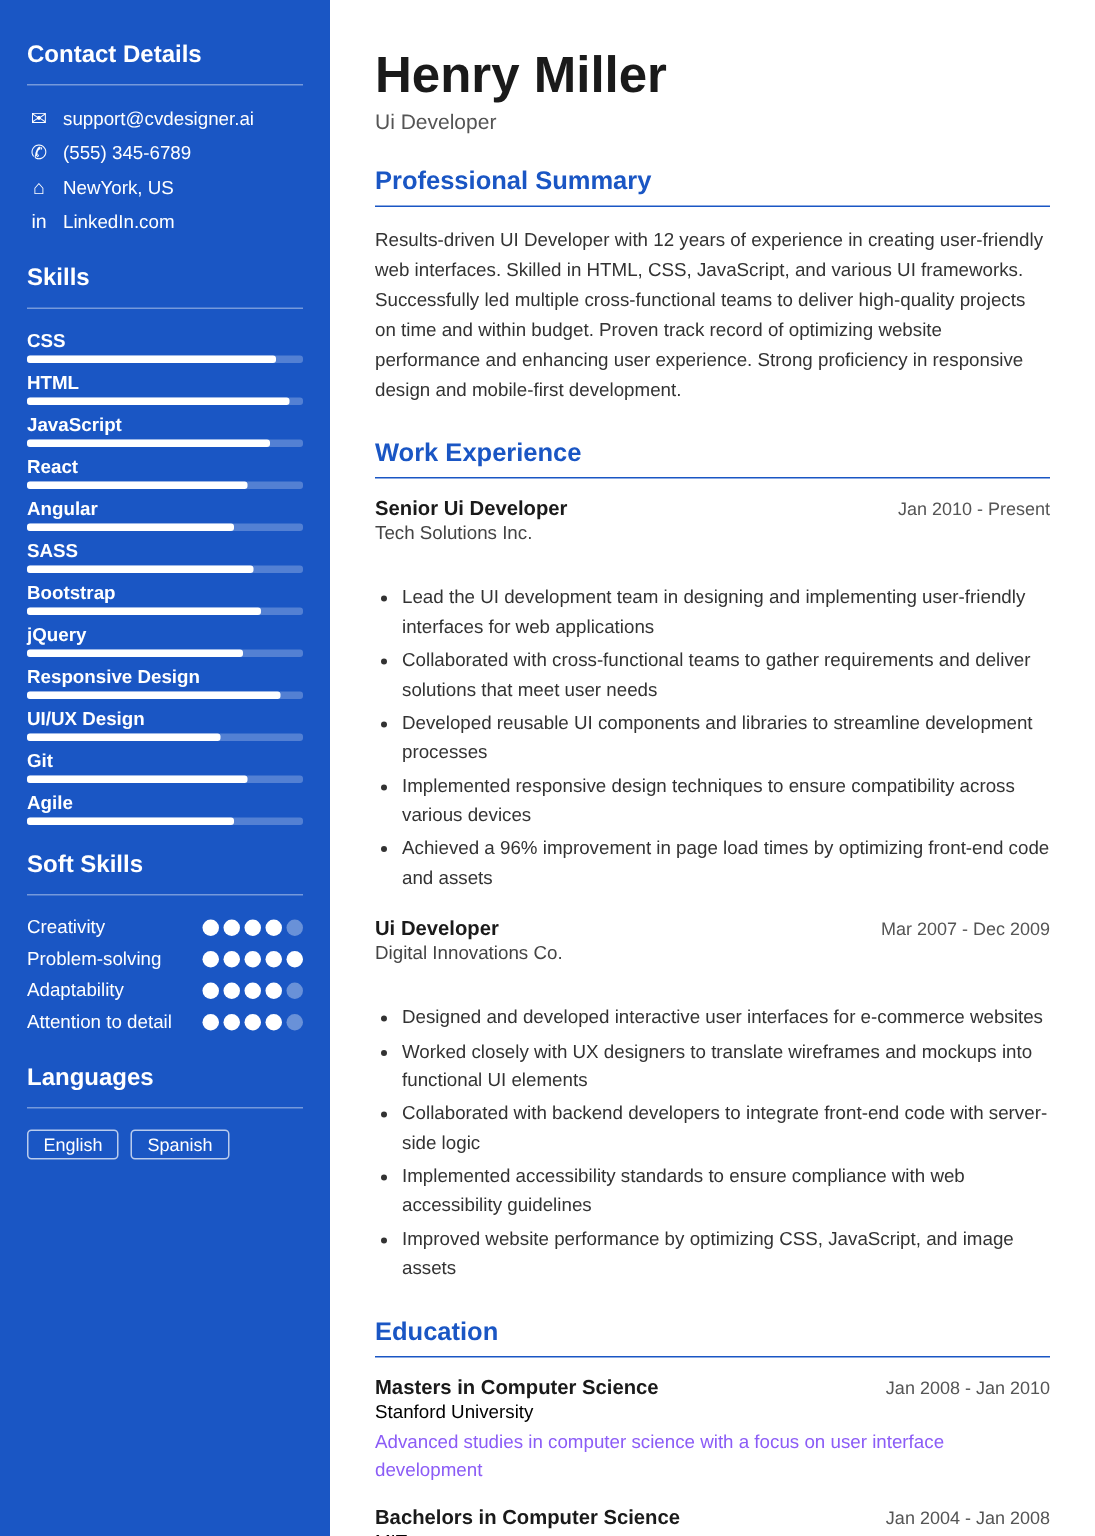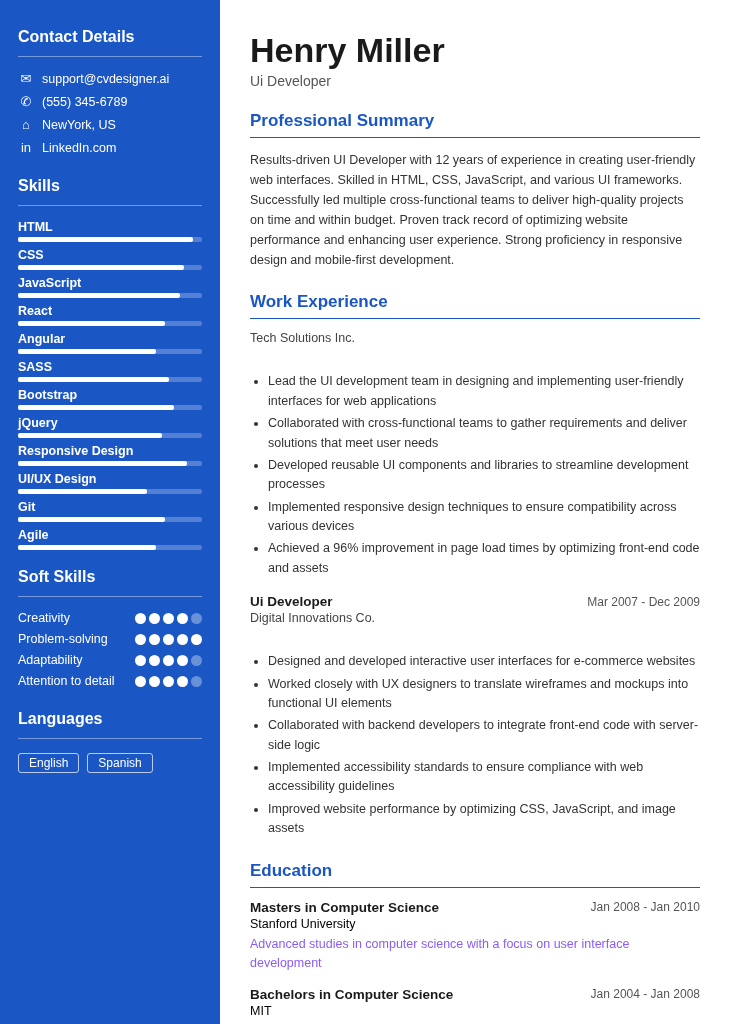--- a/index.html
+++ b/index.html
@@ -170,21 +170,21 @@
     }
     .job-bullets li {
       font-size: 12.5px;
       color: #333;
       line-height: 1.55;
       margin-bottom: 3px;
     }
     .edu-header {
       display: flex;
       justify-content: space-between;
-      align-items: flex-start;
+      align-items: flex-end;
       margin-bottom: 2px;
     }
     .edu-degree {
       font-size: 13.5px;
       font-weight: 700;
       color: #1a1a1a;
     }
     .edu-dates {
       font-size: 12px;
       color: #555;
@@ -228,29 +228,29 @@
         <span class="contact-icon">in</span>
         <span>LinkedIn.com</span>
       </div>
     </div>
 
     <div class="skills-section">
       <div class="sidebar-section-title">Skills</div>
       <hr class="sidebar-divider">
       <div id="skills-list">
           <div class="skill-item">
+    <div class="skill-name">CSS</div>
+    <div class="skill-bar-bg">
+      <div class="skill-bar-fill" style="width:90%"></div>
+    </div>
+  </div>
+          <div class="skill-item">
     <div class="skill-name">HTML</div>
     <div class="skill-bar-bg">
       <div class="skill-bar-fill" style="width:95%"></div>
-    </div>
-  </div>
-          <div class="skill-item">
-    <div class="skill-name">CSS</div>
-    <div class="skill-bar-bg">
-      <div class="skill-bar-fill" style="width:90%"></div>
     </div>
   </div>
           <div class="skill-item">
     <div class="skill-name">JavaScript</div>
     <div class="skill-bar-bg">
       <div class="skill-bar-fill" style="width:88%"></div>
     </div>
   </div>
           <div class="skill-item">
     <div class="skill-name">React</div>
@@ -376,20 +376,24 @@
       <div class="section-title">Professional Summary</div>
       <hr class="section-divider">
       <div class="summary-text">Results-driven UI Developer with 12 years of experience in creating user-friendly web interfaces. Skilled in HTML, CSS, JavaScript, and various UI frameworks. Successfully led multiple cross-functional teams to deliver high-quality projects on time and within budget. Proven track record of optimizing website performance and enhancing user experience. Strong proficiency in responsive design and mobile-first development.</div>
     </div>
 
     <div class="section">
       <div class="section-title">Work Experience</div>
       <hr class="section-divider">
       <div id="jobs-list">
           <div>
+    <div class="job-header">
+      <span class="job-title">Senior Ui Developer</span>
+      <span class="job-dates">Jan 2010 - Present</span>
+    </div>
     <div class="job-company">Tech Solutions Inc.</div>
     <ul class="job-bullets">
               <li>Lead the UI development team in designing and implementing user-friendly interfaces for web applications</li>
               <li>Collaborated with cross-functional teams to gather requirements and deliver solutions that meet user needs</li>
               <li>Developed reusable UI components and libraries to streamline development processes</li>
               <li>Implemented responsive design techniques to ensure compatibility across various devices</li>
               <li>Achieved a 96% improvement in page load times by optimizing front-end code and assets</li>
             </ul>
   </div>
           <div>

